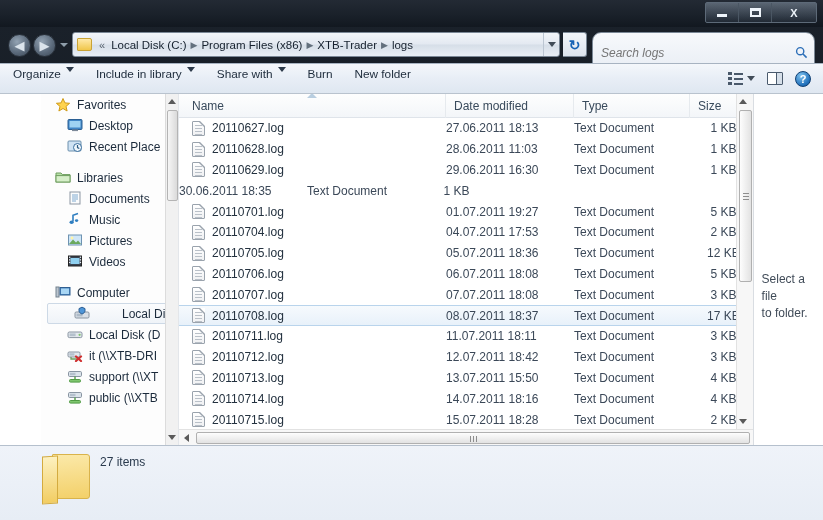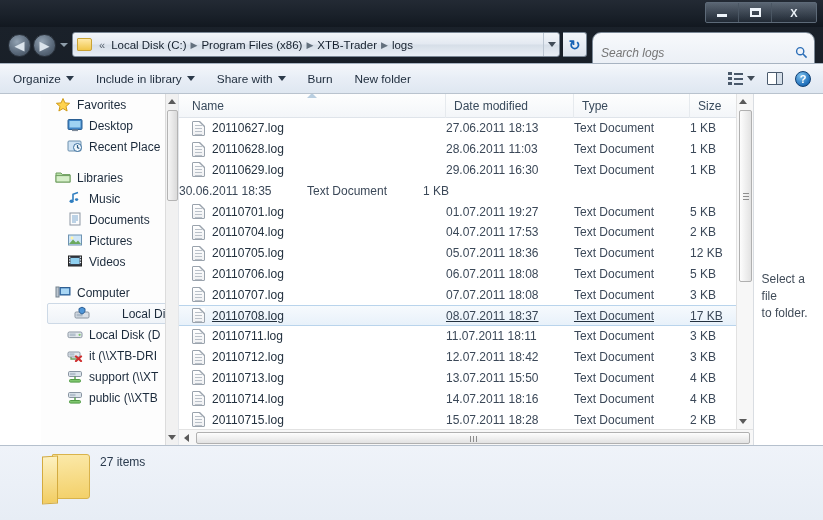--- a/index.html
+++ b/index.html
@@ -107,21 +107,21 @@
 
   
   #toolbar {
     position: absolute; left: 0; top: 63px; width: 823px; height: 31px;
     background: linear-gradient(180deg,#f4f7fb 0%,#e8eef6 48%,#dfe7f1 100%);
     border-top: 1px solid #a7b3c1;
     border-bottom: 1px solid #b9c3ce;
     display: flex; align-items: center;
   }
   .tb-item {
-    display: flex; align-items: center; gap: 5px;
+    display: flex; align-items: flex-start; gap: 5px;
     height: 23px; padding: 0 9px; margin-left: 4px;
     font-size: 11.8px; color: #1c2a3a; white-space: nowrap;
   }
   .tb-item .tri-down { border-top-color: #2c3a4a; }
   #toolbar-right { margin-left: auto; display: flex; align-items: center; padding-right: 8px; gap: 4px; }
   .tb-icon-btn { display: flex; align-items: center; gap: 4px; height: 23px; padding: 0 4px; }
   .viewicon { width: 15px; height: 13px; position: relative; }
   .viewicon i {
     position: absolute; left: 0; width: 4px; height: 3px;
     background: #49586a; display: block;
@@ -212,26 +212,25 @@
   }
   #rows { position: relative; width: 604px; height: 327px; overflow: hidden; }
   .row {
     display: flex; align-items: center; height: 20.8px;
     font-size: 12px; color: #23313f; position: relative;
   }
   .row.selected {
     background: linear-gradient(180deg,#f6fafd,#e8f1fa);
     border-top: 1px solid #b9d4ec; border-bottom: 1px solid #b9d4ec;
     height: 20.8px;
-    text-decoration: underline;
   }
   .c-name { width: 267px; display: flex; align-items: center; gap: 7px; padding-left: 13px; }
   .c-date { width: 128px; color: #3b4858; }
   .c-type { width: 116px; color: #3b4858; }
-  .c-size { width: 76px; text-align: left; padding-right: 9px; color: #3b4858; }
+  .c-size { width: 76px; text-align: center; padding-right: 9px; color: #3b4858; }
   .fileicon {
     width: 13px; height: 15px; flex: none;
     background: linear-gradient(180deg,#ffffff,#f0f1f3);
     border: 1px solid #9aa3ad; border-radius: 1px; position: relative;
   }
   .fileicon::before {
     content: ""; position: absolute; left: 2px; top: 3px; right: 2px; height: 1px;
     background: #b9c0c8;
     box-shadow: 0 3px 0 #b9c0c8, 0 6px 0 #b9c0c8, 0 9px 0 #b9c0c8;
   }
@@ -446,40 +445,40 @@
             <svg width="16" height="14" viewBox="0 0 16 14">
                 <path d="M1 3h5l1.4 1.6H15V12H1z" fill="#b8e0a8" stroke="#6e9d5e"></path>
                 <rect x="1" y="5.6" width="14" height="6.4" fill="#d6efc9" stroke="#6e9d5e"></rect>
               </svg>
           </span>
           <span>Libraries</span>
         </div>
         <div class="nav-item child">
           <span class="nav-ico">
             <svg width="16" height="14" viewBox="0 0 16 14">
-                <path d="M11 1.5 L6 3.2 V9.6" stroke="#2f7ec0" stroke-width="1.6" fill="none"></path>
-                <ellipse cx="4.6" cy="10.2" rx="2.1" ry="1.7" fill="#2f7ec0"></ellipse>
-                <ellipse cx="9.6" cy="8.6" rx="1.7" ry="1.4" fill="#2f7ec0"></ellipse>
-              </svg>
-          </span>
-          <span>Music</span>
-        </div>
-        <div class="nav-item child">
-          <span class="nav-ico">
-            <svg width="16" height="14" viewBox="0 0 16 14">
                 <rect x="3" y="1" width="10" height="12" fill="#fbfcfd" stroke="#8d97a3"></rect>
                 <g stroke="#7fa9cf" stroke-width="1">
                   <line x1="5" y1="4" x2="11" y2="4"></line>
                   <line x1="5" y1="6" x2="11" y2="6"></line>
                   <line x1="5" y1="8" x2="11" y2="8"></line>
                   <line x1="5" y1="10" x2="9" y2="10"></line>
                 </g>
               </svg>
           </span>
           <span>Documents</span>
+        </div>
+        <div class="nav-item child">
+          <span class="nav-ico">
+            <svg width="16" height="14" viewBox="0 0 16 14">
+                <path d="M11 1.5 L6 3.2 V9.6" stroke="#2f7ec0" stroke-width="1.6" fill="none"></path>
+                <ellipse cx="4.6" cy="10.2" rx="2.1" ry="1.7" fill="#2f7ec0"></ellipse>
+                <ellipse cx="9.6" cy="8.6" rx="1.7" ry="1.4" fill="#2f7ec0"></ellipse>
+              </svg>
+          </span>
+          <span>Music</span>
         </div>
         <div class="nav-item child">
           <span class="nav-ico">
             <svg width="16" height="14" viewBox="0 0 16 14">
                 <rect x="1.5" y="2" width="13" height="10" fill="#cfe6f7" stroke="#6f93b2"></rect>
                 <circle cx="5" cy="5" r="1.4" fill="#fff4a8"></circle>
                 <path d="M2 11 L6 6.5 L9 9.5 L11 7.5 L14 11 Z" fill="#6aa95e"></path>
               </svg>
           </span>
           <span>Pictures</span>

